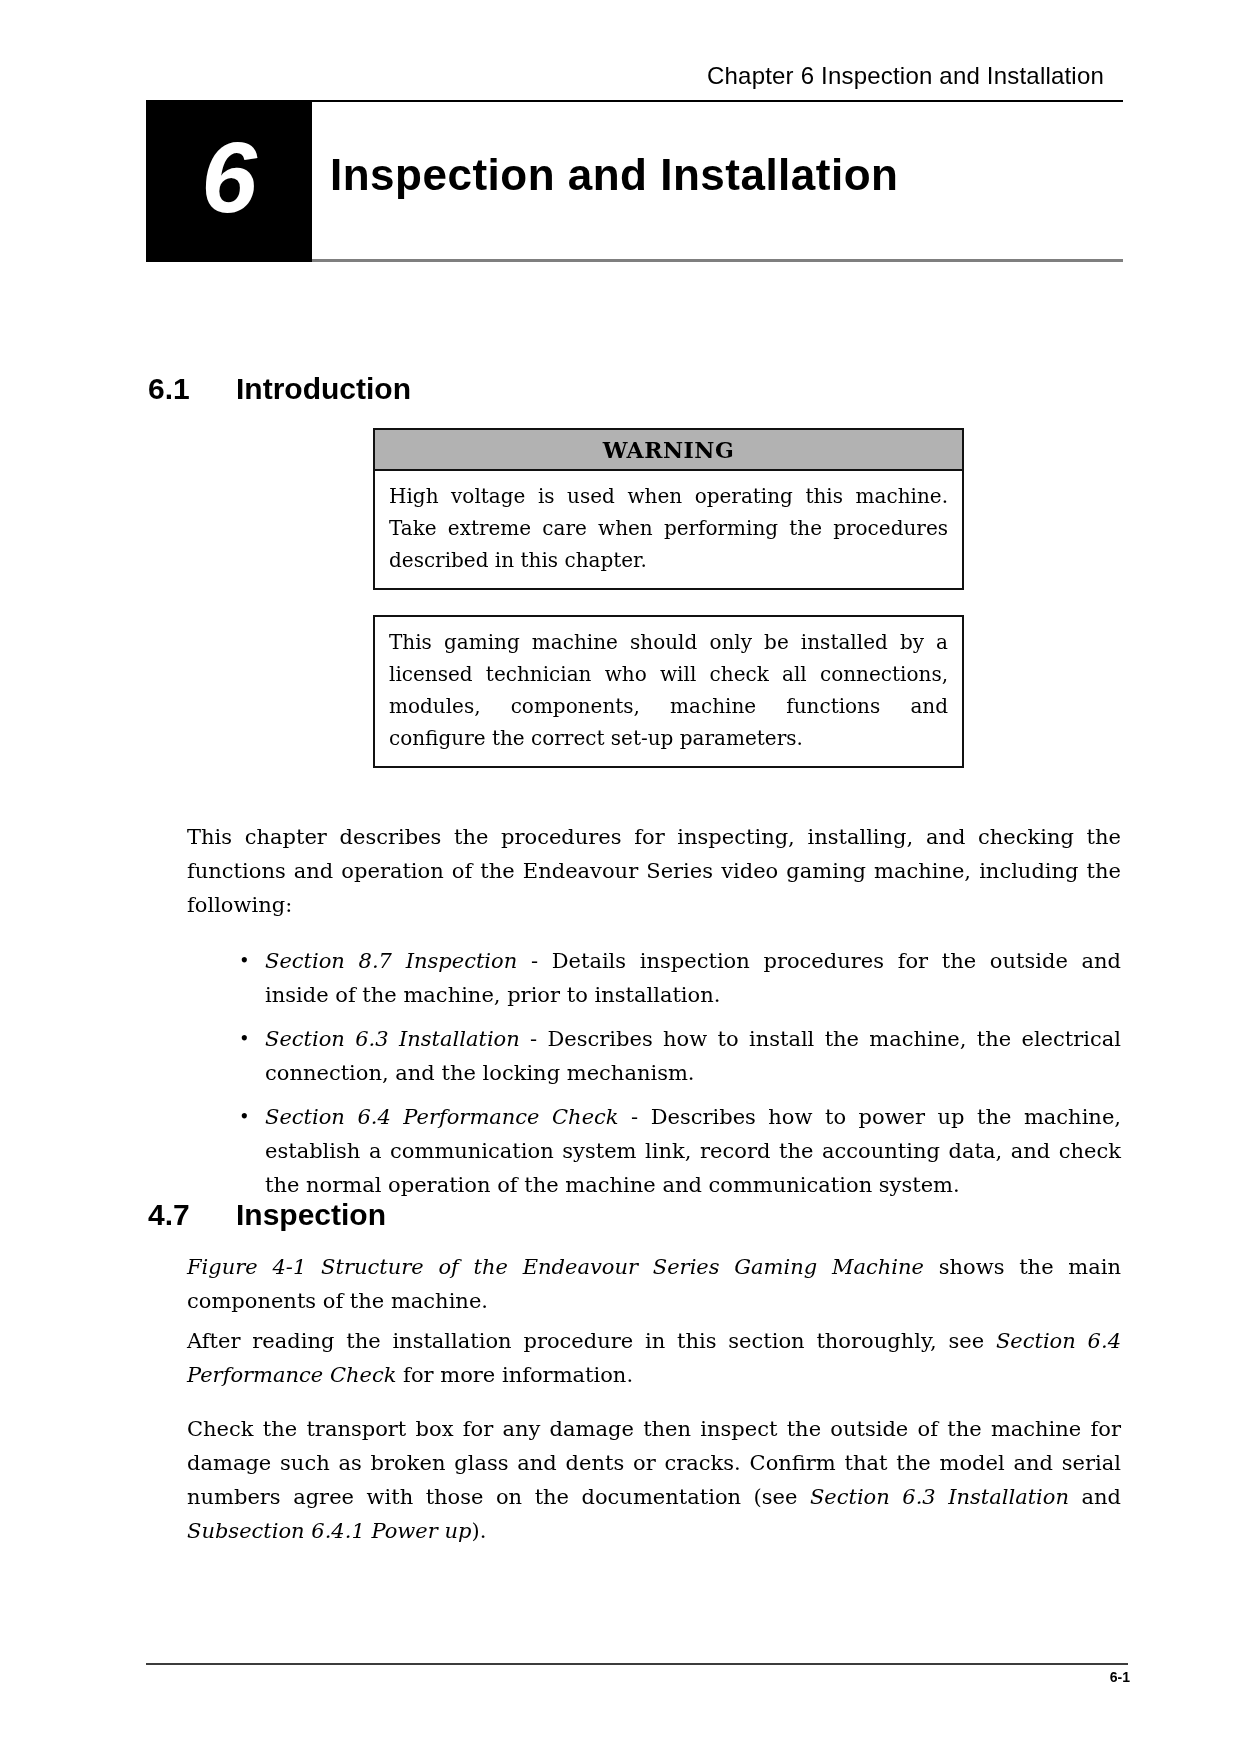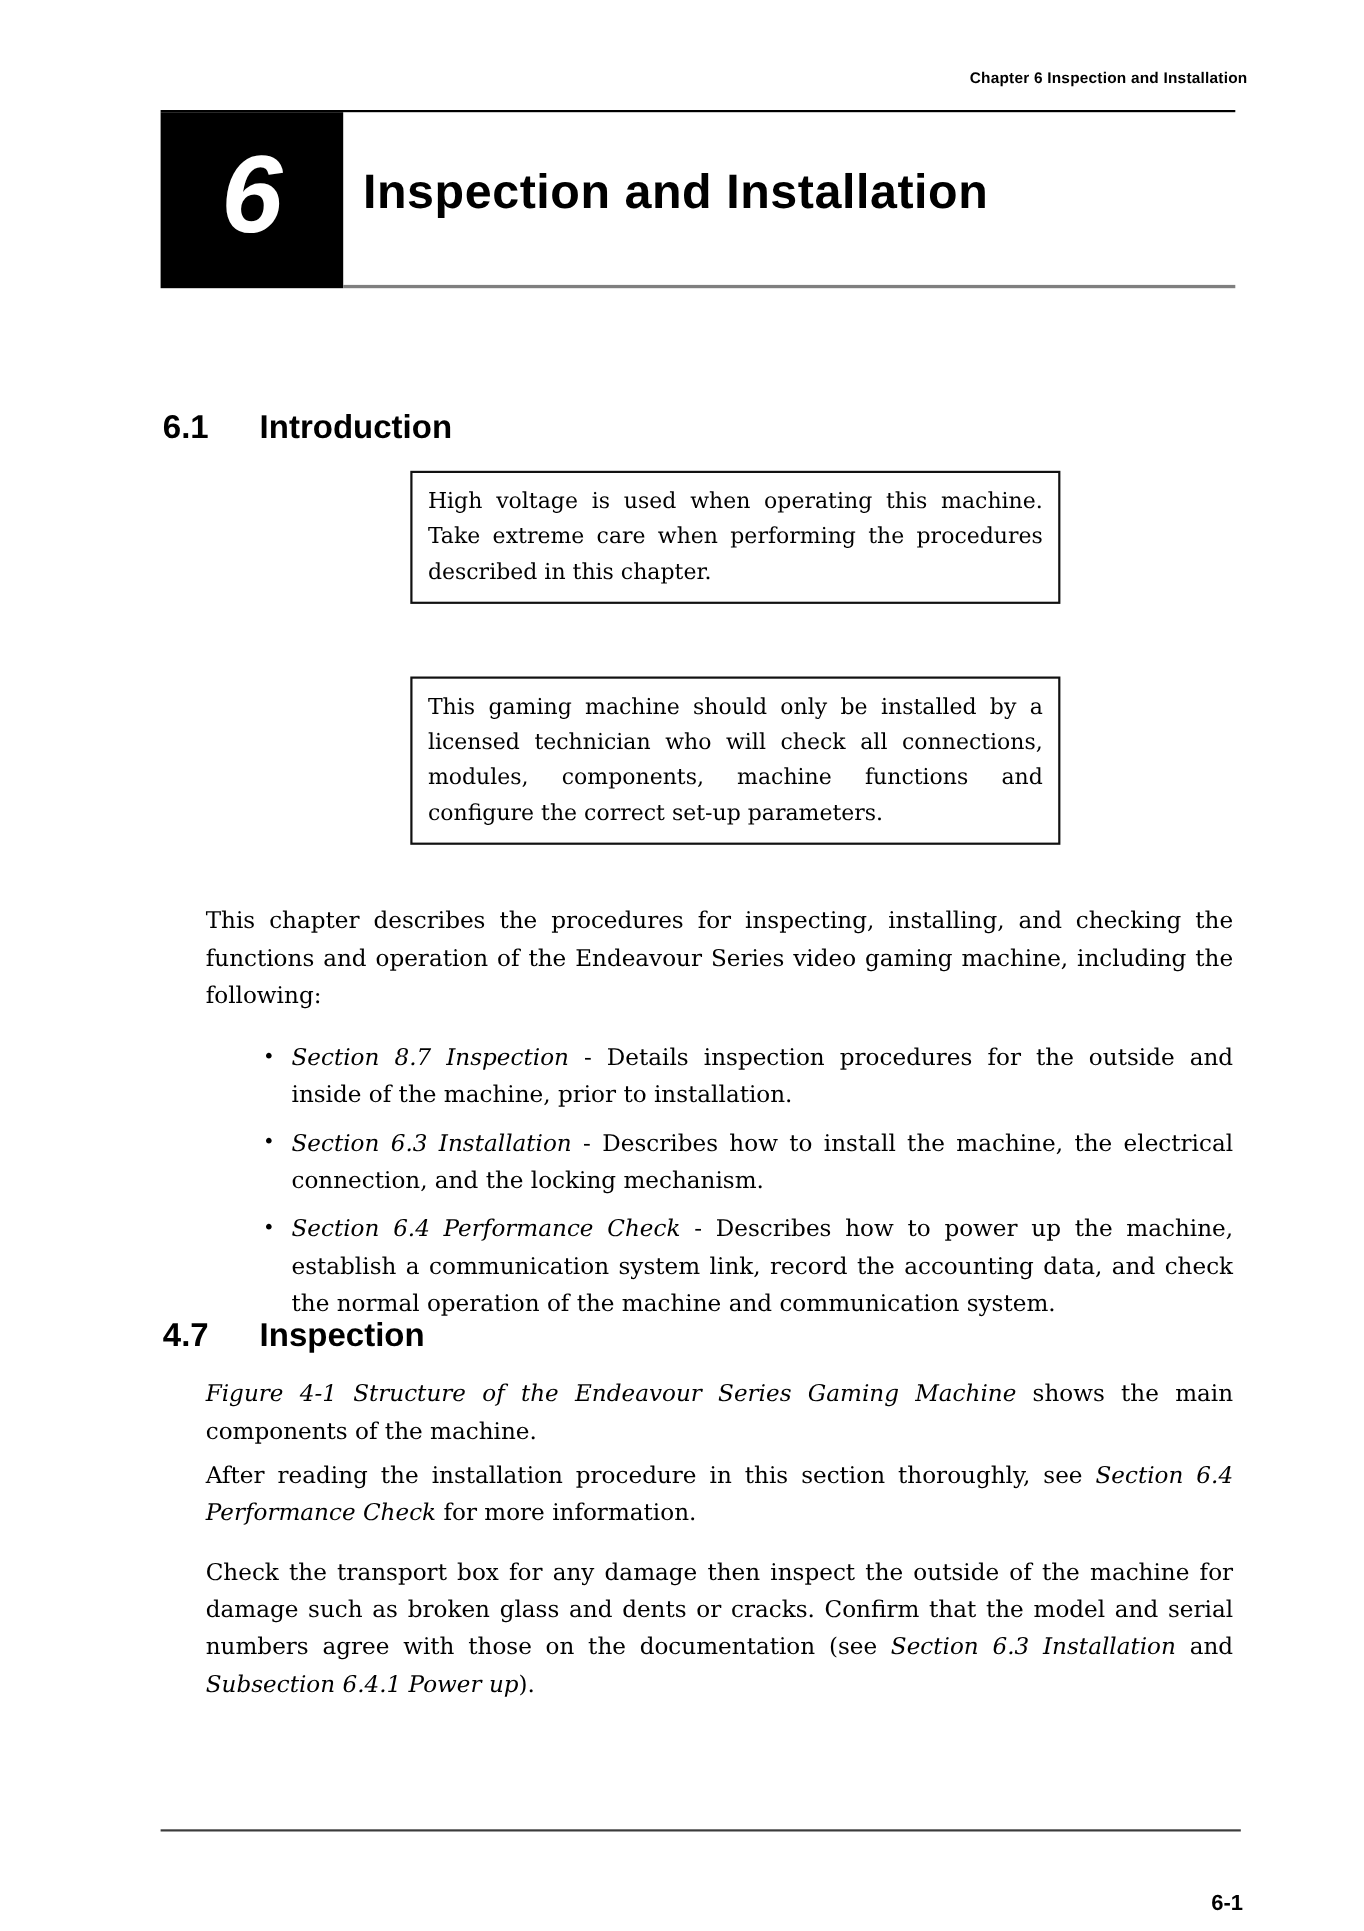--- a/index.html
+++ b/index.html
@@ -10,24 +10,24 @@
     background: #ffffff;
     font-family: "DejaVu Serif", serif;
     color: #000000;
     overflow: hidden;
   }
 
   
   .running-header {
     position: absolute;
     top: 62px;
-    right: 106px;
-    font-family: "Liberation Sans", sans-serif;
-    font-weight: bold;
-    font-size: 14px;
+    right: 136px;
+    font-family: "Liberation Sans", sans-serif;
+    font-weight: normal;
+    font-size: 24px;
     letter-spacing: 0.2px;
   }
   .header-rule {
     position: absolute;
     top: 100px;
     left: 146px;
     right: 117px;
     height: 2px;
     background: #000000;
   }
@@ -151,25 +151,25 @@
   .footer-rule {
     position: absolute;
     top: 1663px;
     left: 146px;
     right: 112px;
     height: 2px;
     background: #3c3c3c;
   }
   .footer-page {
     position: absolute;
-    top: 1719px;
+    top: 1669px;
     right: 110px;
     font-family: "Liberation Sans", sans-serif;
     font-weight: bold;
-    font-size: 20px;
+    font-size: 14px;
   }
 </style>
 </head>
 <body>
 
 <div class="page">
 
   <div class="running-header">Chapter 6 Inspection and Installation</div>
   <div class="header-rule"></div>
 
@@ -179,20 +179,21 @@
     </div>
     <div class="chapter-title">Inspection and Installation</div>
     <div class="banner-rule"></div>
   </div>
 
   <div class="section-heading heading-61">
     <span class="sec-num">6.1</span><span>Introduction</span>
   </div>
 
   <div class="callout warning-box">
+    <div class="bar">WARNING</div>
     <div class="box-body">High voltage is used when operating this machine. Take extreme care when performing the procedures described in this chapter.</div>
   </div>
 
   <div class="callout notes-box">
     <div class="box-body">This gaming machine should only be installed by a licensed technician who will check all connections, modules, components, machine functions and configure the correct set-up parameters.</div>
   </div>
 
   <div class="para p-intro">This chapter describes the procedures for inspecting, installing, and checking the functions and operation of the Endeavour Series video gaming machine, including the following:</div>
 
   <div class="bullets">

